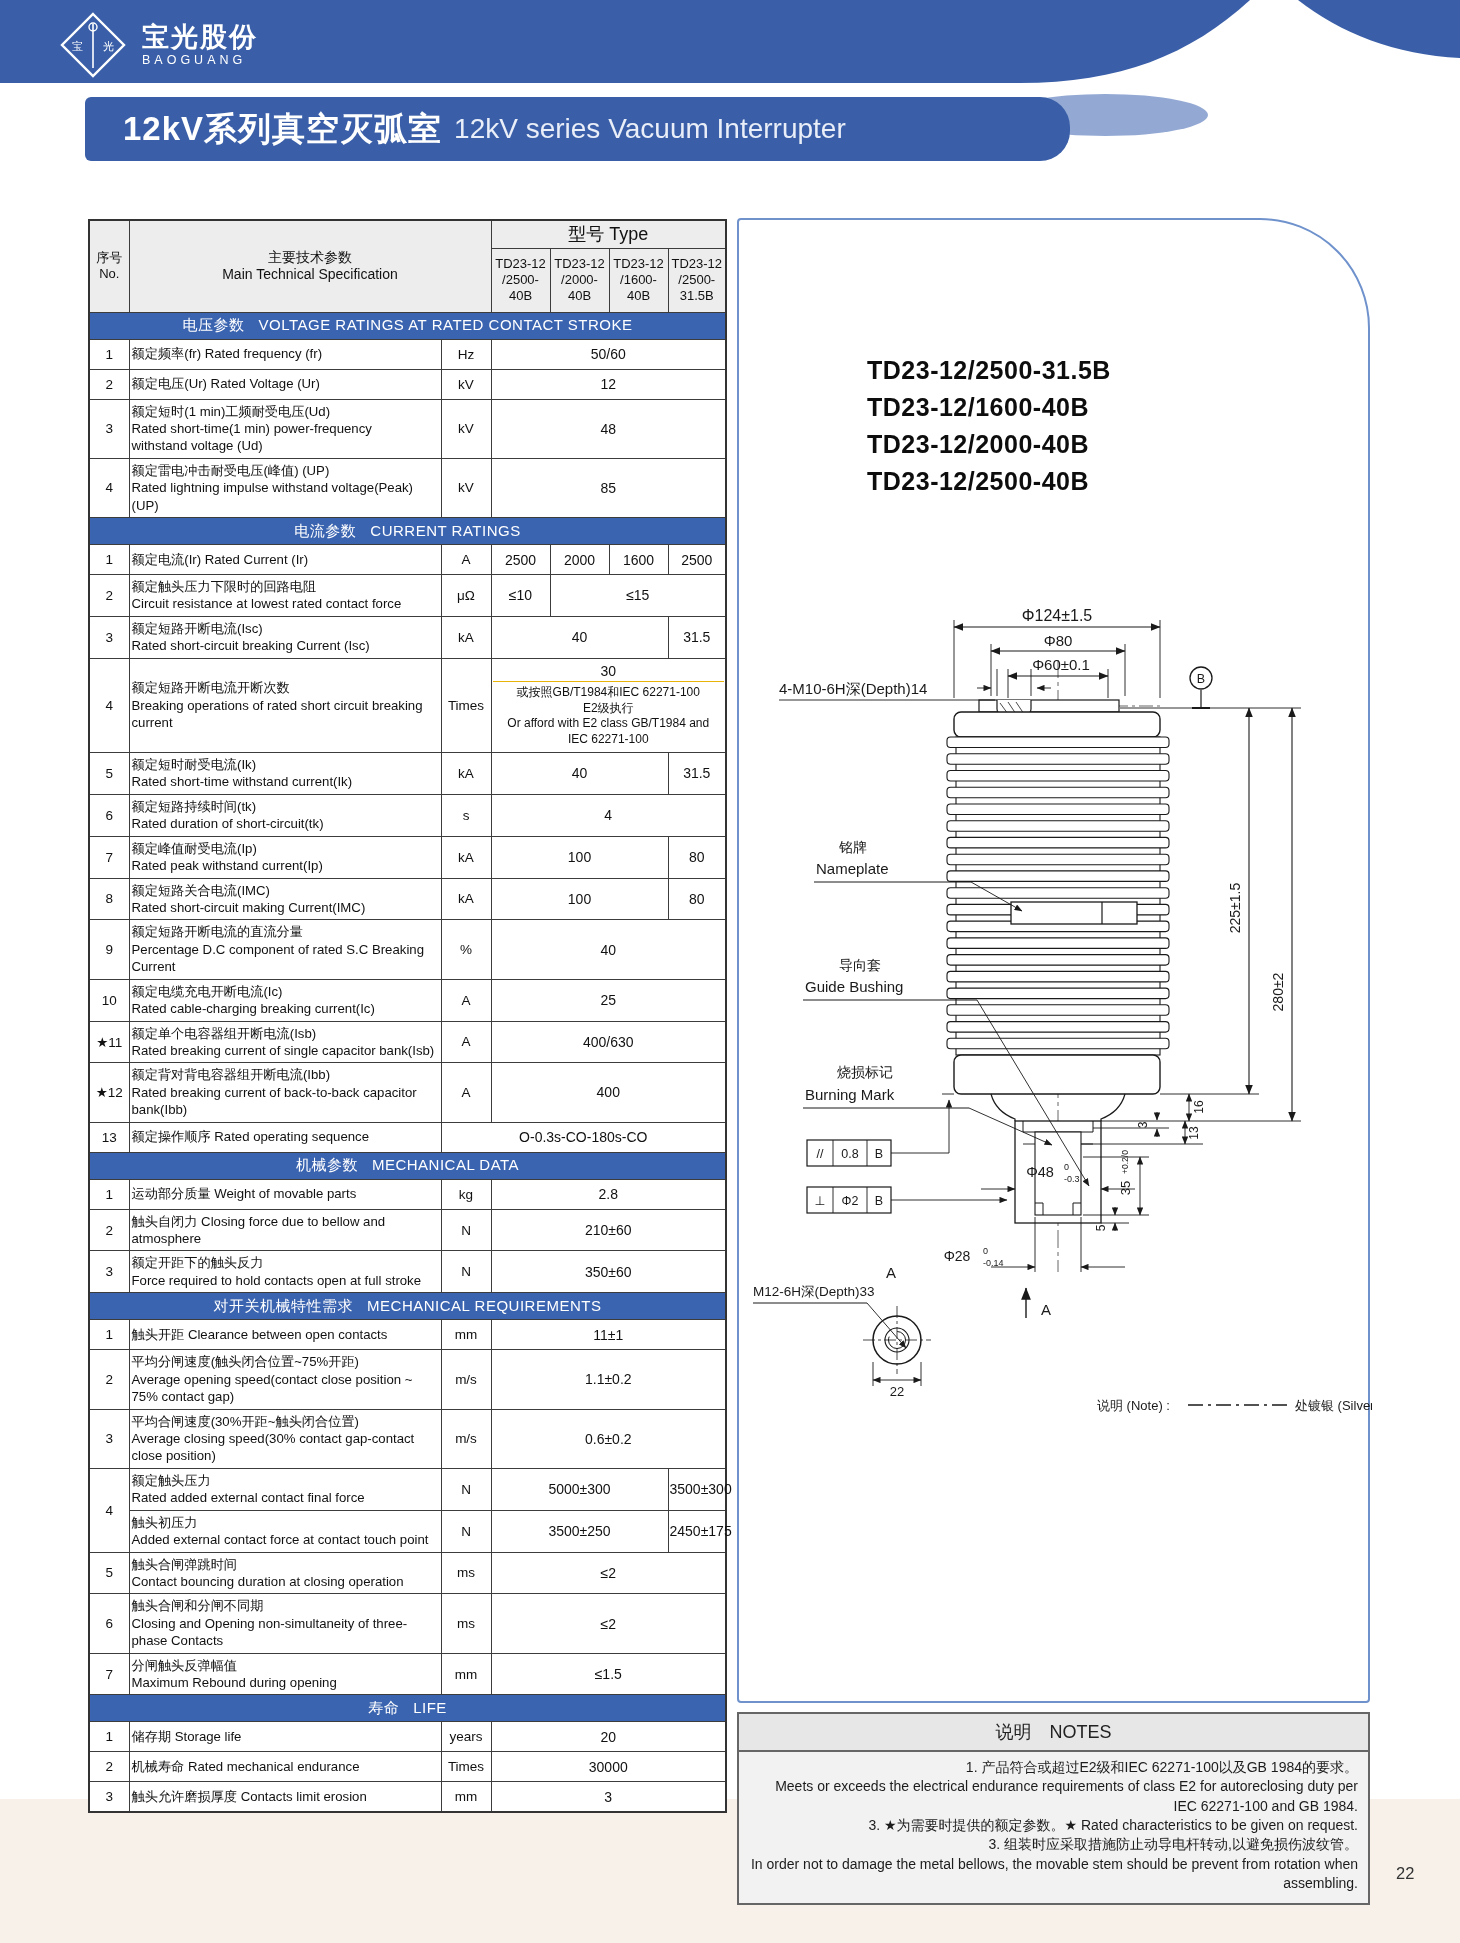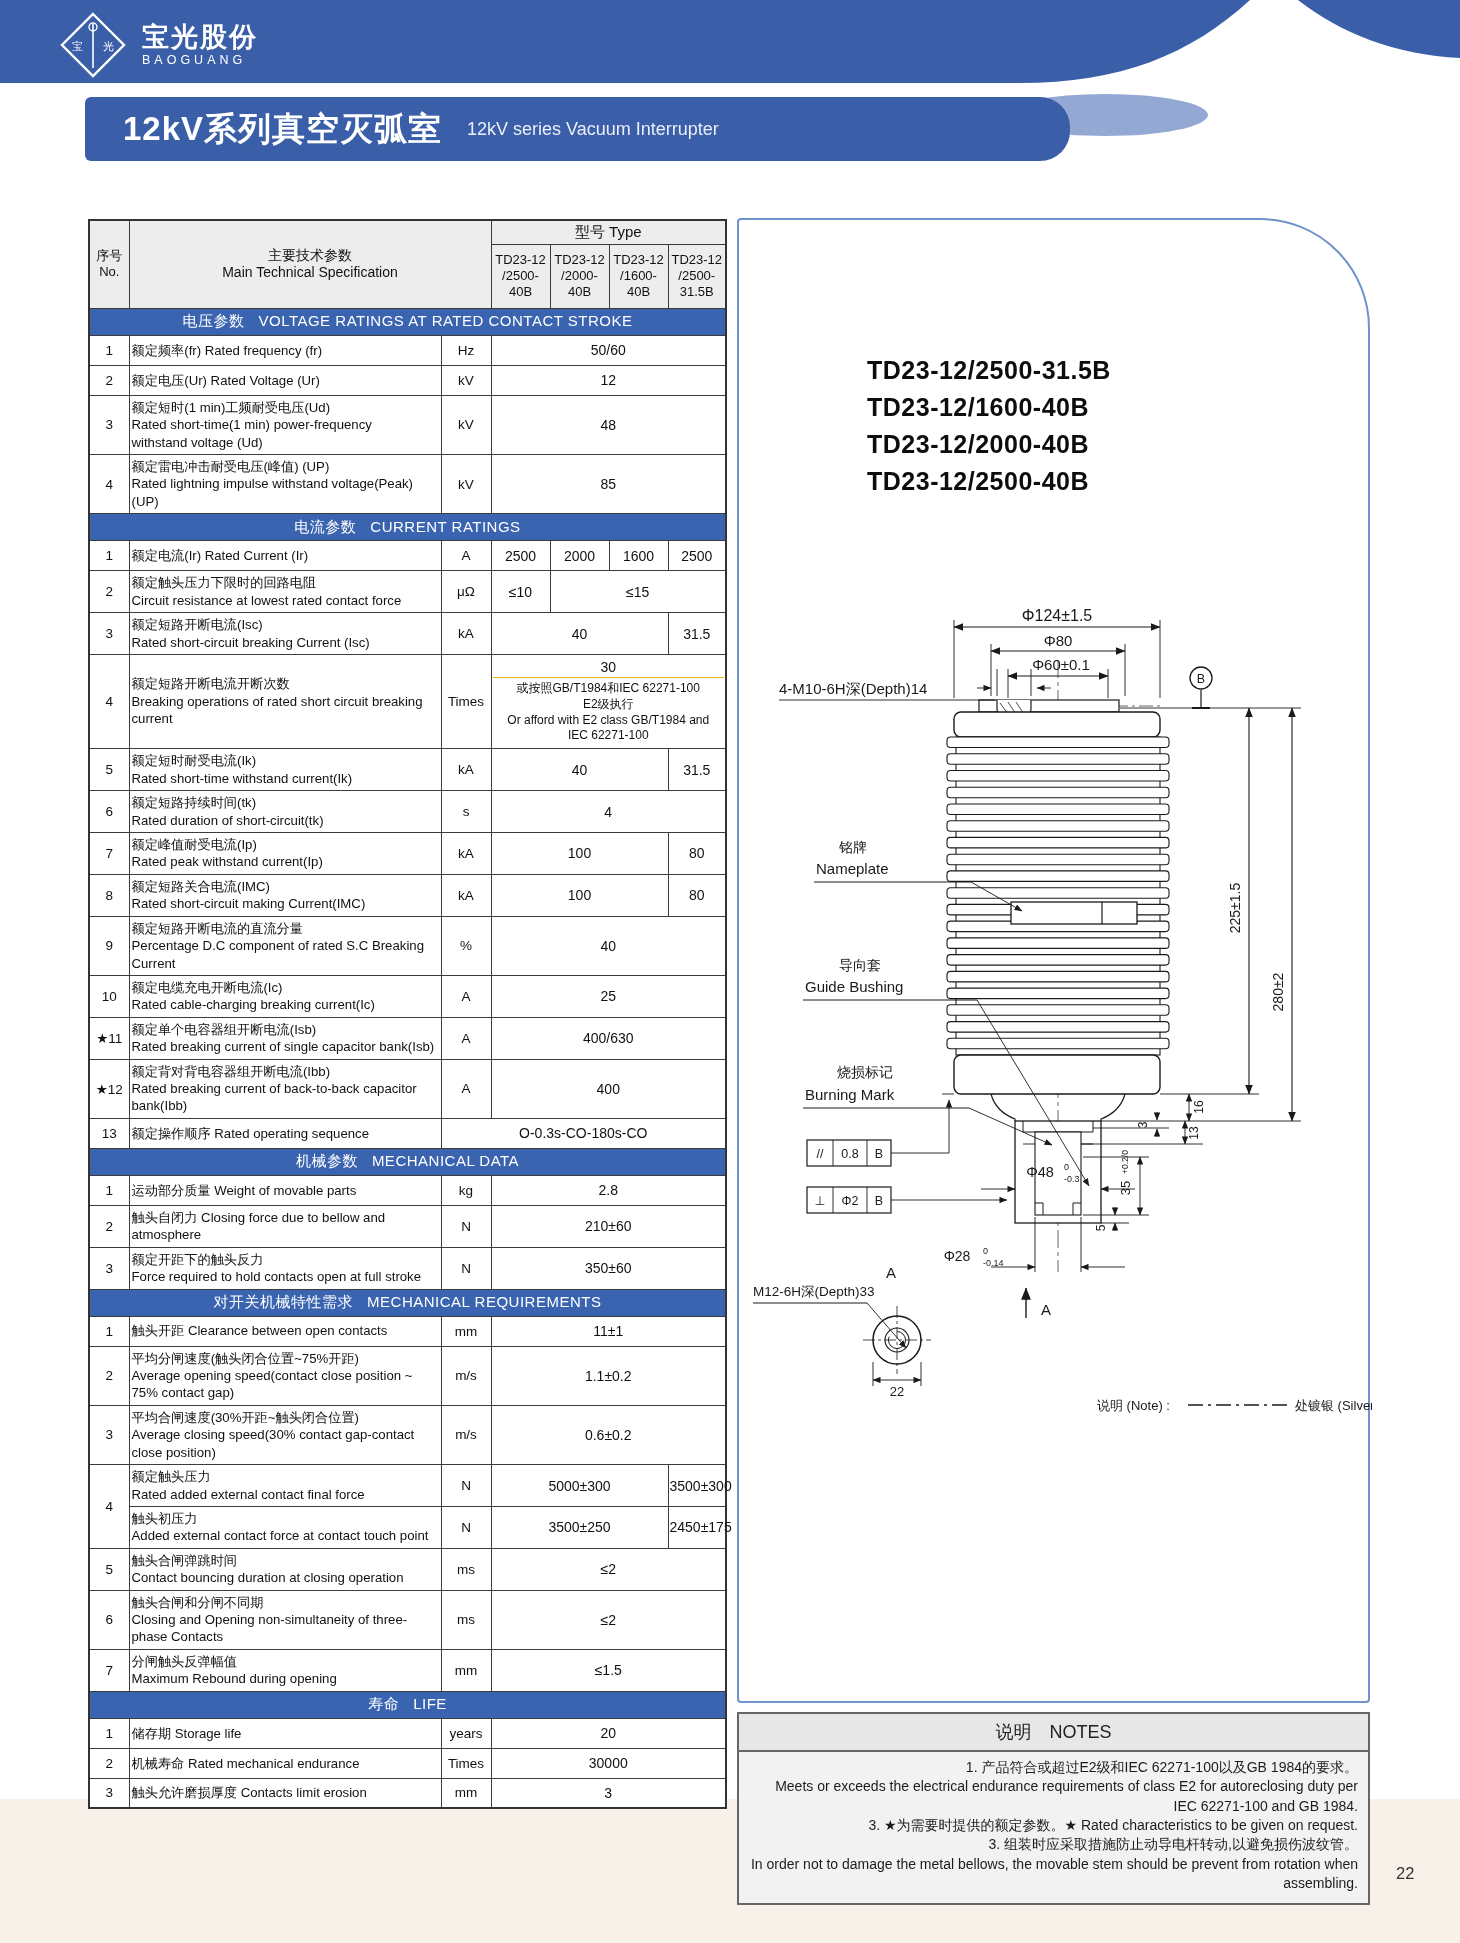--- a/index.html
+++ b/index.html
@@ -10,28 +10,28 @@
   .logo-wrap{position:absolute;left:58px;top:10px;width:320px;height:70px;display:flex;align-items:center;}
   .logo-text{margin-left:14px;color:#fff;}
   .logo-zh{font-size:27px;font-weight:bold;letter-spacing:2px;line-height:30px;}
   .logo-en{font-size:12.5px;letter-spacing:4px;line-height:16px;}
   
   .title-zone{position:absolute;left:85px;top:97px;width:1120px;height:60px;}
   .title-swoosh{position:absolute;left:918px;top:-3px;width:205px;height:42px;background:#93a9d4;border-radius:50%;}
   .title-bar{position:absolute;left:0;top:0;width:985px;height:64px;background:var(--brand);
              border-radius:6px 30px 30px 6px;display:flex;align-items:center;}
   .title-zh{font-size:33px;font-weight:bold;color:#fff;margin-left:38px;letter-spacing:1px;}
-  .title-en{font-size:18px;color:#e9eef8;margin-left:25px;}
+  .title-en{font-size:28px;color:#e9eef8;margin-left:12px;}
   
   .tbl-wrap{position:absolute;left:88px;top:219px;}
   table{border-collapse:collapse;table-layout:fixed;width:637px;background:#fff;border:2px solid #333;}
   th,td{border:1px solid #3c3c3c;box-sizing:border-box;vertical-align:middle;}
   th{background:#ededed;font-weight:normal;font-size:13px;line-height:1.25;white-space:pre-line;padding:2px;}
   th.h-spec{font-size:14px;}
-  th.h-type{height:24px;font-size:15px;}
+  th.h-type{height:24px;font-size:18px;}
   th.h-model{height:64px;}
   td.band{background:var(--band);color:#fff;text-align:center;height:27px;font-size:15px;letter-spacing:.5px;}
   td.band .bzh{margin-right:14px;}
   td.no{text-align:center;font-size:13.5px;}
   td.lbl{font-size:13.2px;line-height:1.32;padding:3px 2px;white-space:pre-line;text-align:left;}
   td.unit{text-align:center;font-size:13.5px;margin-top:24px;}
   td.val{text-align:center;font-size:14px;}
   td.val .v-top{padding:3px 0 2px;}
   td.val .v-sub{border-top:1px solid #eab308;font-size:12px;line-height:1.32;padding:3px 1px;white-space:pre-line;}
   tbody td{height:30px;}

